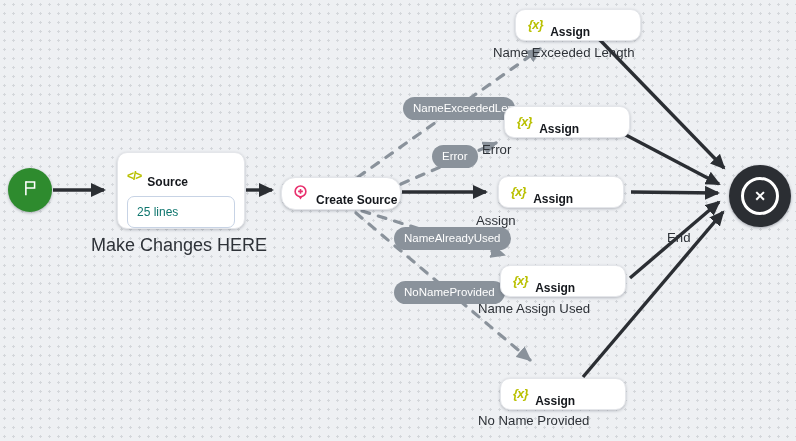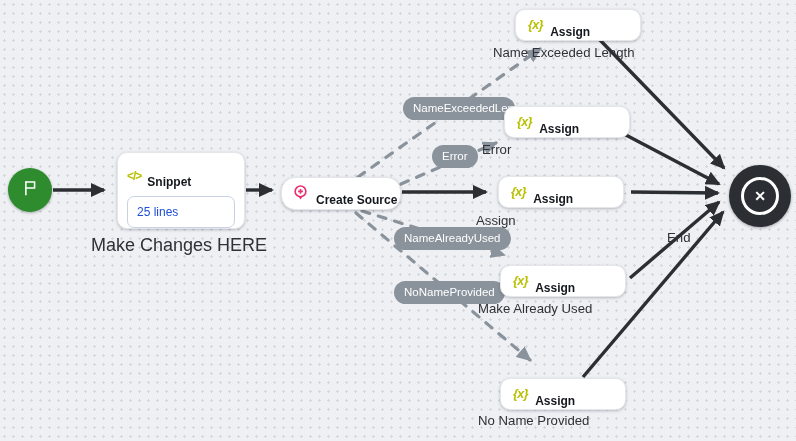--- a/index.html
+++ b/index.html
@@ -26,21 +26,21 @@
   
   .n-begin{position:absolute;left:8px;top:168px;width:44px;height:44px;border-radius:50%;
     background:#2e8b2e;z-index:3;display:flex;align-items:center;justify-content:center;
     box-shadow:0 1px 3px rgba(40,45,60,.35);}
   .lbl-begin{left:-55px;top:218px;}
   
   .n-snippet{left:117px;top:152px;width:128px;height:77px;flex-direction:column;align-items:stretch;gap:0;padding:9px 9px 0 9px;}
   .snip-head{display:flex;align-items:center;gap:6px;}
   .snip-box{margin-top:7px;height:36px;border:1px solid #c7d3e5;border-radius:7px;
     display:flex;align-items:center;padding-left:9px;}
-  .snip-box span{font-size:12px;color:#1d4ed8;}
+  .snip-box span{font-size:12px;color:#0f766e;}
   .lbl-snippet{left:91px;top:235px;font-size:18px;}
   
   .n-source{left:281px;top:177px;width:120px;height:33px;border-radius:14px;padding:0 10px;}
   
   .n-assign{width:126px;height:32px;padding:0 12px;}
   .a1{left:515px;top:9px;}   .lbl-a1{left:493px;top:45px;}
   .a2{left:504px;top:106px;} .lbl-a2{left:482px;top:142px;}
   .a3{left:498px;top:176px;} .lbl-a3{left:476px;top:213px;}
   .a4{left:500px;top:265px;} .lbl-a4{left:478px;top:301px;}
   .a5{left:500px;top:378px;} .lbl-a5{left:478px;top:413px;}
@@ -104,21 +104,21 @@
         <path d="M7.5 20 V4.5"></path>
         <path d="M7.5 5.5 h9.5 v6.5 h-9.5"></path>
       </svg>
     </span>
   </div>
   <div class="caption lbl-begin">Begin</div>
 
   <div class="card n-snippet">
     <div class="snip-head">
       <span class="codeicon">&lt;/&gt;</span>
-      <span class="title">Snippet</span>
+      <span class="title">Source</span>
     </div>
     <div class="snip-box">
       <span>25 lines</span>
     </div>
   </div>
   <div class="caption lbl-snippet">Make Changes HERE</div>
 
   <div class="card n-source">
     <span style="display:flex;">
       <svg width="17" height="19" viewBox="0 0 20 22" fill="none" stroke="#e8316e" stroke-width="1.9">
@@ -145,21 +145,21 @@
   <div class="card n-assign a3">
     <span class="vicon">{x}</span>
     <span class="title">Assign</span>
   </div>
   <div class="caption lbl-a3">Assign</div>
 
   <div class="card n-assign a4">
     <span class="vicon">{x}</span>
     <span class="title">Assign</span>
   </div>
-  <div class="caption lbl-a4">Make Already Used</div>
+  <div class="caption lbl-a4">Name Assign Used</div>
 
   <div class="card n-assign a5">
     <span class="vicon">{x}</span>
     <span class="title">Assign</span>
   </div>
   <div class="caption lbl-a5">No Name Provided</div>
 
   <div class="n-end">
     <div class="end-ring">
       <span class="end-x">✕</span>

